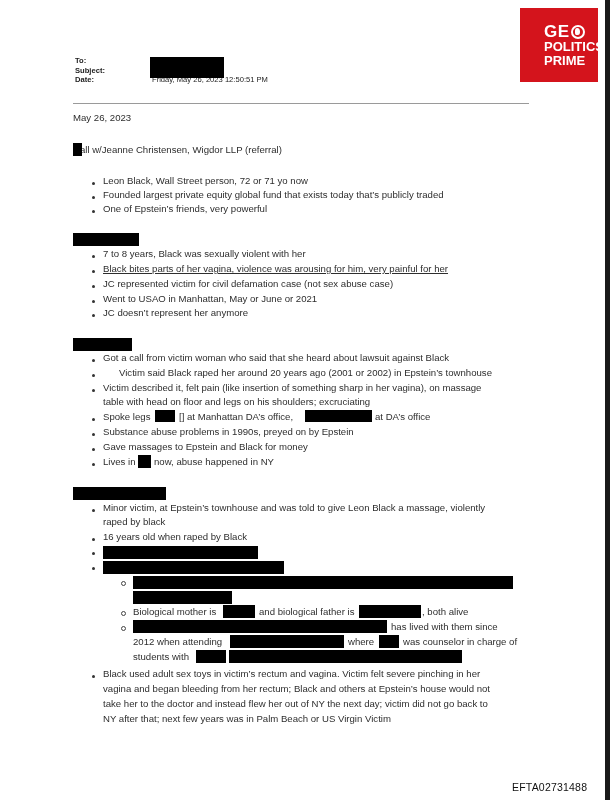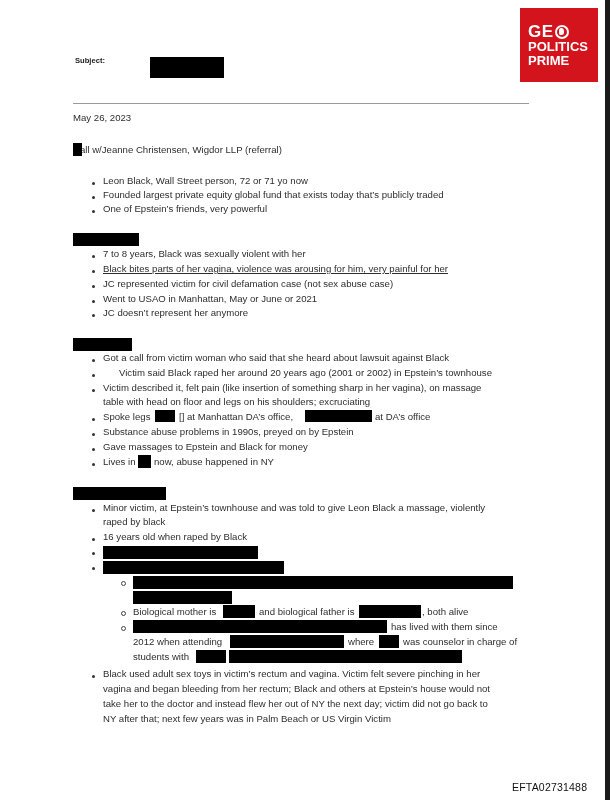--- a/index.html
+++ b/index.html
@@ -7,21 +7,21 @@
       width: 610px; height: 800px; position: relative; overflow: hidden;
       background: #ffffff; color: #2a2a2a;
       font-family: "Liberation Sans", "DejaVu Sans", sans-serif;
     }
     .right-edge { position: absolute; top: 0; right: 0; width: 5px; height: 800px; background: #1a1a1a; }
 
     
     .logo {
       position: absolute; left: 520px; top: 8px; width: 78px; height: 74px;
       background: #d4141c; color: #fff; font-weight: bold;
-      display: flex; flex-direction: column; justify-content: center; padding-left: 8px; box-sizing: border-box;
+      display: flex; flex-direction: column; justify-content: center; padding-left: 24px; box-sizing: border-box;
       line-height: 1.02;
     }
     .logo .l1 { font-size: 17px; letter-spacing: 0.5px; display: flex; align-items: center; }
     .logo .globe { display: inline-block; width: 14px; height: 14px; border: 2.5px solid #fff; border-radius: 50%; margin-left: 1px; position: relative; box-sizing: border-box; }
     .logo .globe::after { content: ""; position: absolute; left: 2px; top: 1px; width: 5px; height: 7px; background: #fff; border-radius: 40% 60% 50% 30%; }
     .logo .l2, .logo .l3 { font-size: 13px; }
 
     
     .hdr { position: absolute; left: 75px; top: 56px; font-size: 7.6px; color: #222; }
     .hdr-row { display: flex; height: 9.4px; align-items: center; }
@@ -49,21 +49,28 @@
   <div class="l1">
       <span>GE</span>
       <span class="globe"></span>
     </div>
   <div class="l2">POLITICS</div>
   <div class="l3">PRIME</div>
 </div>
 
 <div class="hdr">
   <div class="hdr-row">
+      <span class="hdr-label">To:</span>
+    </div>
+  <div class="hdr-row">
       <span class="hdr-label">Subject:</span>
+    </div>
+  <div class="hdr-row">
+      <span class="hdr-label">Date:</span>
+      <span class="hdr-val">Friday, May 26, 2023 12:50:51 PM</span>
     </div>
 </div>
 <div class="redact from-redact"></div>
 <div class="sep"></div>
 
 <div class="body-txt">
   <div class="line" style="left:73px; top:112px;">May 26, 2023</div>
   <div class="line" style="left:73px; top:144px;">Call w/Jeanne Christensen, Wigdor LLP (referral)</div>
   <div class="redact abs" style="left:73px; top:143px; width:9px; height:13px;"></div>
 

